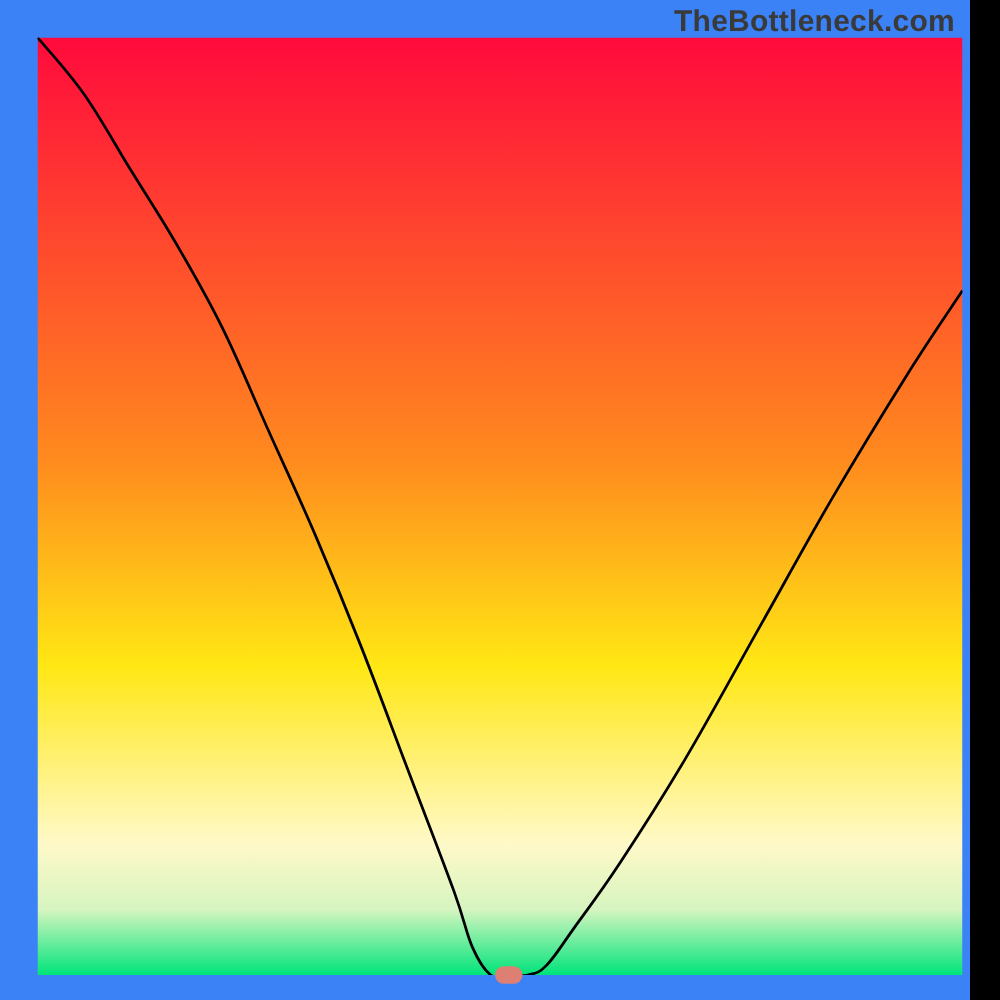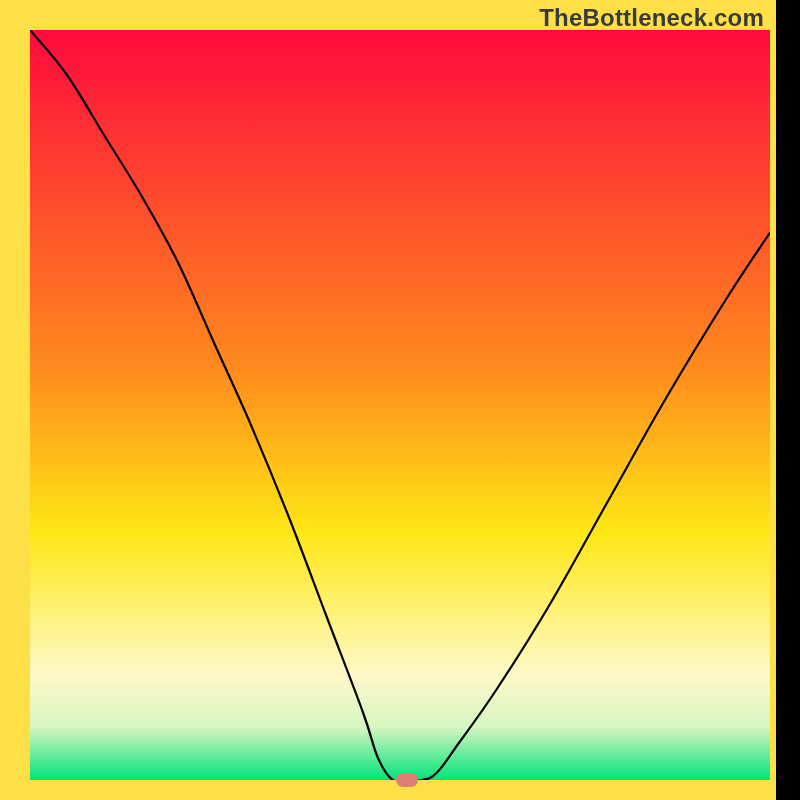--- a/index.html
+++ b/index.html
@@ -8,21 +8,21 @@
     width: 800px;
     height: 800px;
     background: #000;
     font-family: Arial, Helvetica, sans-serif;
     overflow: hidden;
   }
   .frame {
     position: relative;
     width: 776px;
     height: 800px;
-    background: #fde047;
+    background: #3b82f6;
   }
   .watermark {
     position: absolute;
     top: 4px;
     right: 12px;
     color: #3a3a3a;
     font-size: 24px;
     font-weight: 600;
     letter-spacing: 0.2px;
     font-family: Arial, Helvetica, sans-serif;

